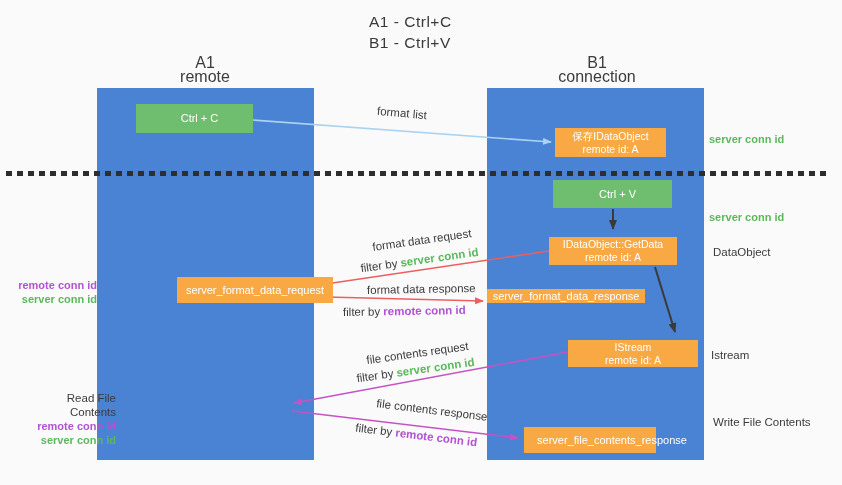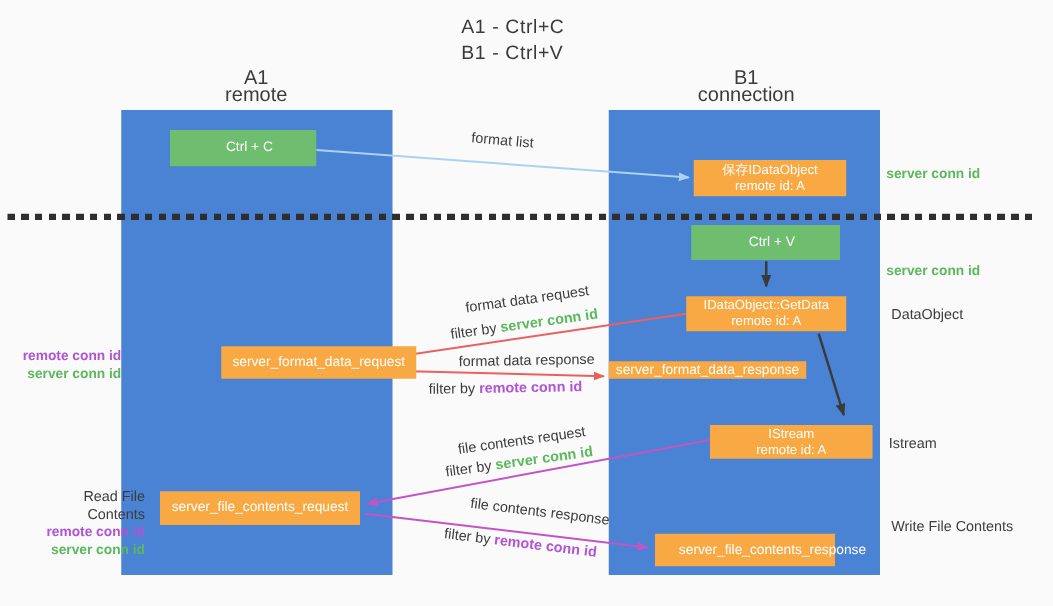--- a/index.html
+++ b/index.html
@@ -83,21 +83,21 @@
     <line class="ln-blk" x1="613" y1="209" x2="613" y2="229" marker-end="url(#ah-blk)"></line>
     <line class="ln-blk" x1="655" y1="267" x2="675" y2="332" marker-end="url(#ah-blk)"></line>
     <line class="ln-mag" x1="568" y1="352" x2="294" y2="403" marker-end="url(#ah-mag)"></line>
     <line class="ln-mag" x1="292" y1="411" x2="518" y2="438" marker-end="url(#ah-mag)"></line>
   </svg>
 
   <div class="box green-box" style="left:136px;top:104px;width:117px;height:29px;">
     <div>Ctrl + C</div>
   </div>
 
-  <div class="box orange-box" style="left:555px;top:128px;width:122px;height:29px;font-size:10.5px;">
+  <div class="box orange-box" style="left:555px;top:128px;width:111px;height:29px;font-size:10.5px;">
     <div>保存IDataObject</div>
     <div>remote id: A</div>
   </div>
 
   <div class="box green-box" style="left:553px;top:180px;width:119px;height:28px;">
     <div>Ctrl + V</div>
   </div>
 
   <div class="box orange-box" style="left:549px;top:237px;width:128px;height:28px;font-size:10.5px;">
     <div>IDataObject::GetData</div>
@@ -110,25 +110,22 @@
 
   <div class="box orange-box" style="left:487px;top:289px;width:158px;height:14px;">
     <div>server_format_data_response</div>
   </div>
 
   <div class="box orange-box" style="left:568px;top:340px;width:130px;height:27px;font-size:10.5px;">
     <div>IStream</div>
     <div>remote id: A</div>
   </div>
 
-  <div class="box orange-box" style="left:128px;top:393px;width:160px;height:27px;">
-    <div>server_file_contents_request</div>
-  </div>
 
-  <div class="box orange-box" style="left:524px;top:427px;width:144px;height:26px;padding-left:44px;">
+  <div class="box orange-box" style="left:524px;top:427px;width:132px;height:26px;padding-left:44px;">
     <div>server_file_contents_response</div>
   </div>
 
   <div class="lbl" style="left:377px;top:107px;transform:rotate(5deg);">format list</div>
 
   <div class="lbl" style="left:372px;top:234px;transform:rotate(-8deg);">format data request</div>
   <div class="lbl" style="left:360px;top:254px;transform:rotate(-8deg);">
     <span>filter by</span>
     <span class="gt b">server conn id</span>
   </div>

